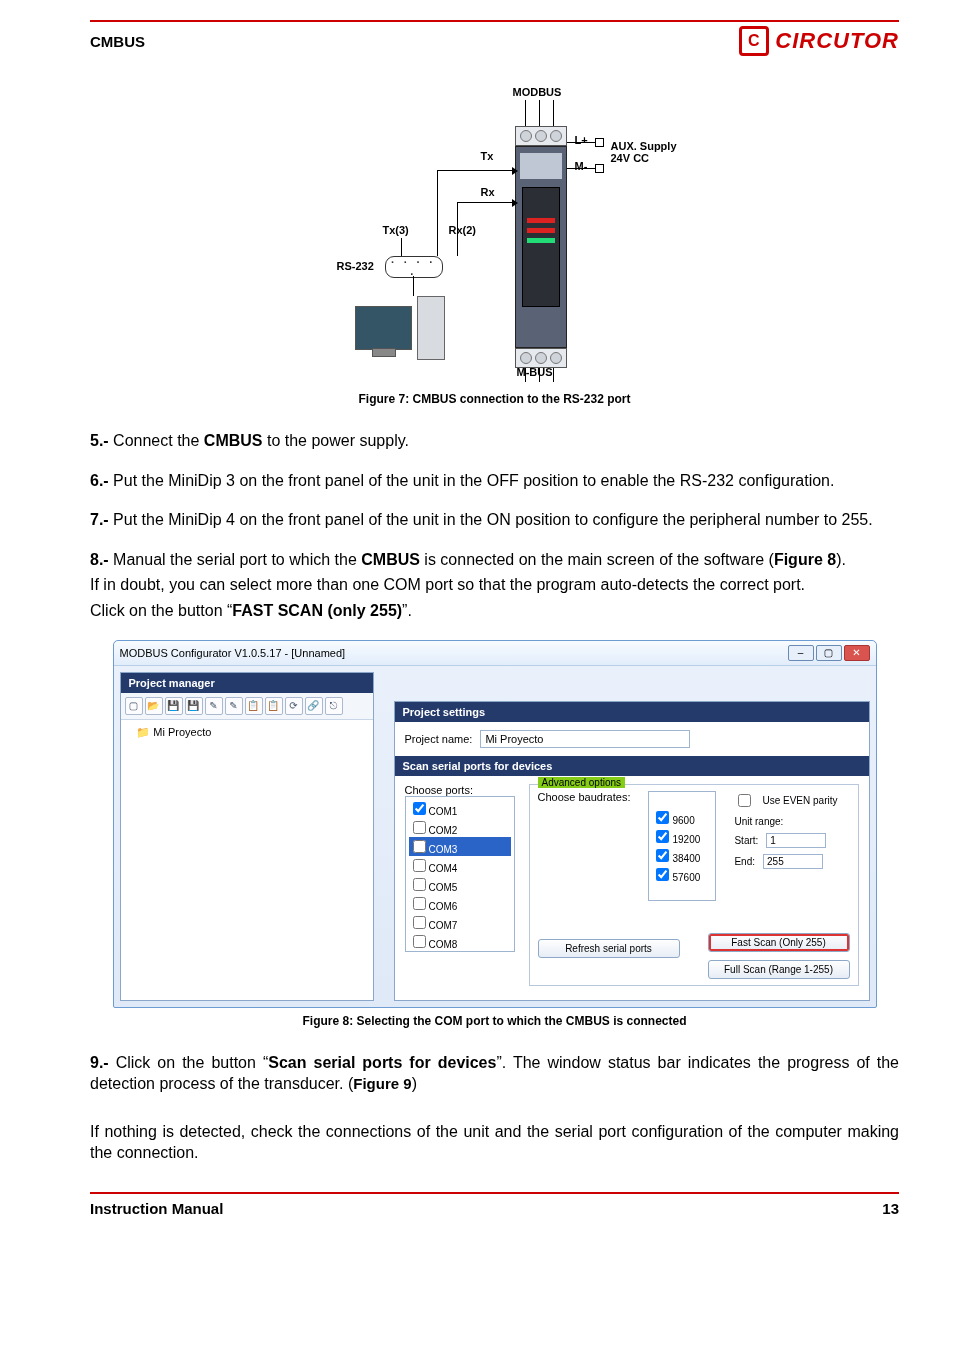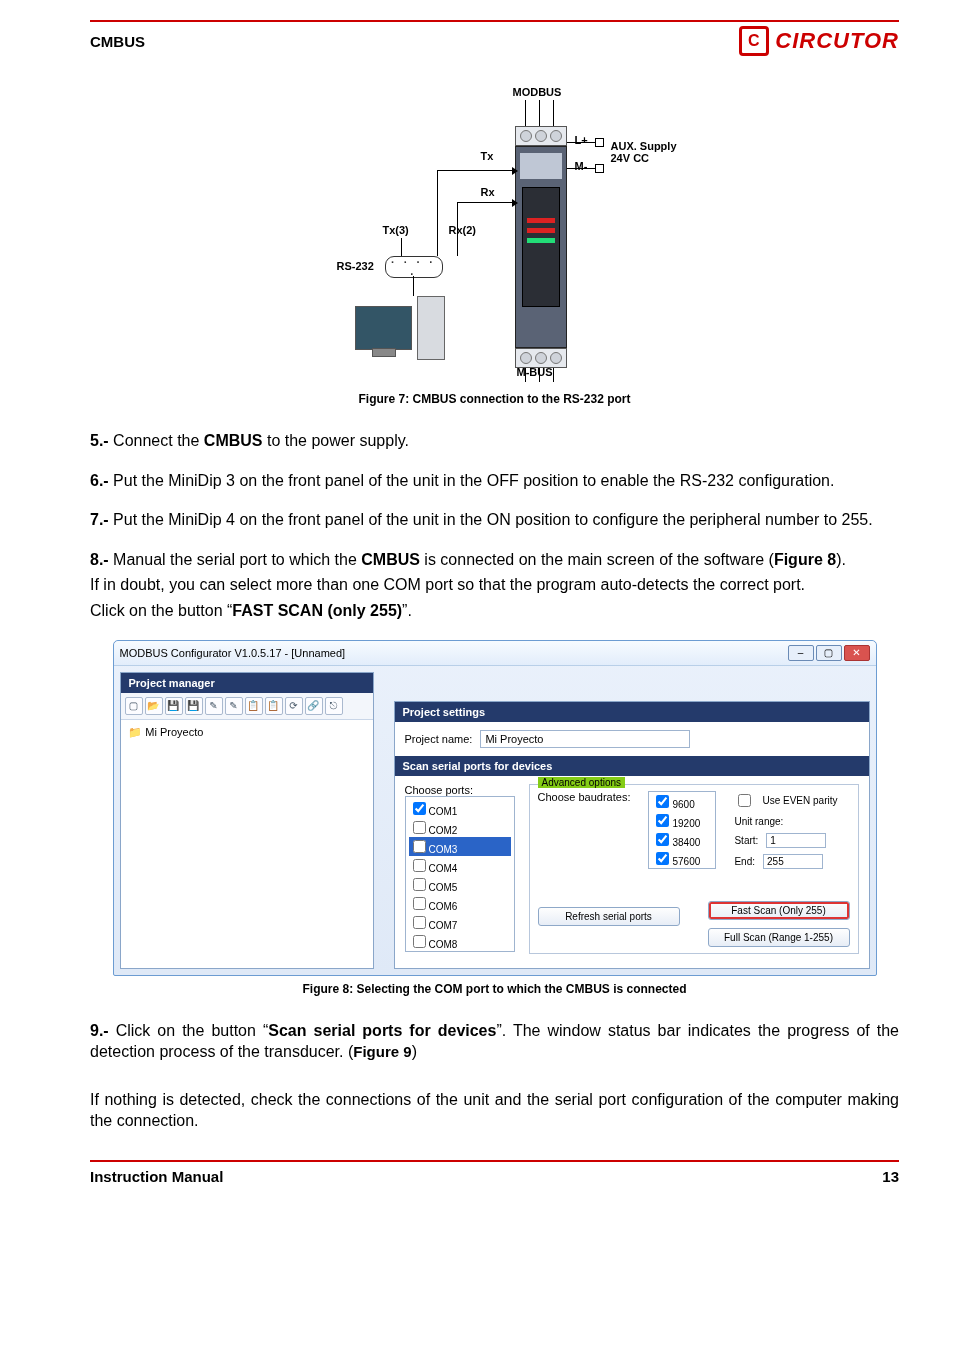--- a/index.html
+++ b/index.html
@@ -147,34 +147,34 @@
   .winbtns{display:flex;gap:2px;}
   .winbtn{width:24px;height:14px;border:1px solid #6a8bb6;border-radius:2px;background:#e7effa;display:flex;align-items:center;justify-content:center;font-size:10px;}
   .winbtn.close{background:#d9534f;color:#fff;border-color:#a33;}
   .fig8-body{display:flex;padding:6px;gap:20px;}
   .panel-head{
     background:#243a6b;color:#fff;font-weight:bold;padding:4px 8px;font-size:11px;
   }
   .left-panel{width:252px;border:1px solid #8aa6c9;background:#fff;}
   .toolbar{display:flex;gap:2px;padding:4px 4px;border-bottom:1px solid #c9d6e8;background:#f3f6fb;}
   .tb{width:16px;height:16px;border:1px solid #aab9cf;background:#fcfcff;border-radius:2px;display:flex;align-items:center;justify-content:center;font-size:10px;color:#456;}
-  .tree{padding:6px 8px;font-size:11px;}
+  .tree{padding:6px 16px;font-size:11px;}
   .right-panel{flex:1;border:1px solid #8aa6c9;background:#fff;display:flex;flex-direction:column;margin-top:29px;}
   .proj-row{display:flex;align-items:center;gap:8px;padding:8px 10px;}
   .proj-row input{border:1px solid #9fb4cf;padding:2px 4px;width:200px;font-size:11px;}
   .scan-area{display:flex;padding:8px 10px 14px 10px;gap:14px;}
   .ports-box{width:110px;}
   .ports-list{border:1px solid #9fb4cf;height:150px;overflow-y:auto;padding:2px 3px;font-size:10px;line-height:13px;}
   .ports-list div{white-space:nowrap;}
   .ports-list .sel{background:#2a64c7;color:#fff;}
   .cb{margin-right:3px;}
   .adv-box{flex:1;border:1px solid #b8c7dc;padding:6px 8px;position:relative;}
   .adv-box .legend{position:absolute;top:-8px;left:8px;background:#84cc16;padding:0 4px;font-size:10px;}
   .adv-cols{display:flex;gap:18px;}
-  .baud-list{border:1px solid #9fb4cf;width:60px;padding:0 3px;font-size:10px;line-height:13px;}
+  .baud-list{border:1px solid #9fb4cf;width:60px;padding:16px 3px;font-size:10px;line-height:13px;}
   .opts{font-size:10px;display:flex;flex-direction:column;gap:6px;}
   .opts .row{display:flex;align-items:center;gap:8px;}
   .opts input[type=text]{border:1px solid #9fb4cf;width:52px;padding:1px 3px;font-size:10px;}
   .btnrow{display:flex;flex-direction:column;gap:8px;align-items:flex-end;margin-top:26px;}
   .winbutton{border:1px solid #8ea8c8;background:linear-gradient(#fefefe,#e7edf6);padding:3px 10px;border-radius:3px;font-size:10px;min-width:120px;text-align:center;}
   .winbutton.hl{box-shadow:0 0 0 2px #d33 inset;}
   .refresh-wrap{margin-top:32px;}
   .adv-lower{display:flex;justify-content:space-between;align-items:flex-start;margin-top:6px;}
 
   .footer-rule{border-top:2px solid #c00;margin-top:28px;margin-bottom:6px;}

